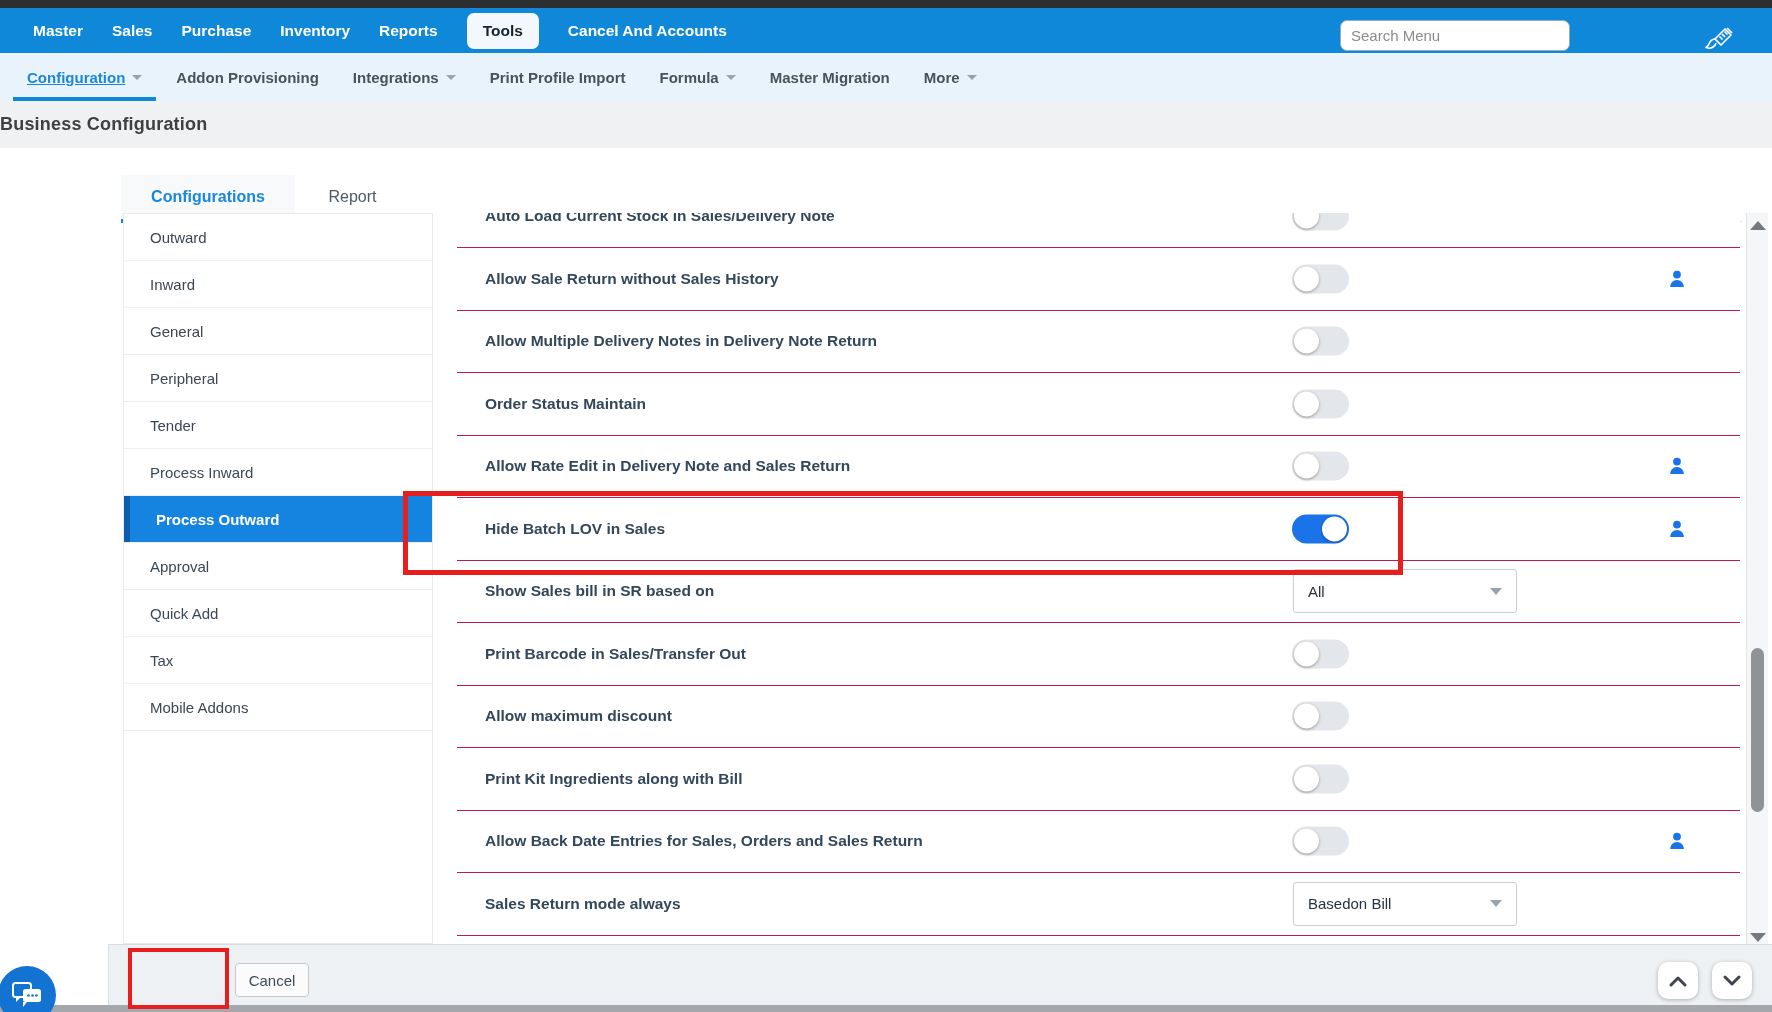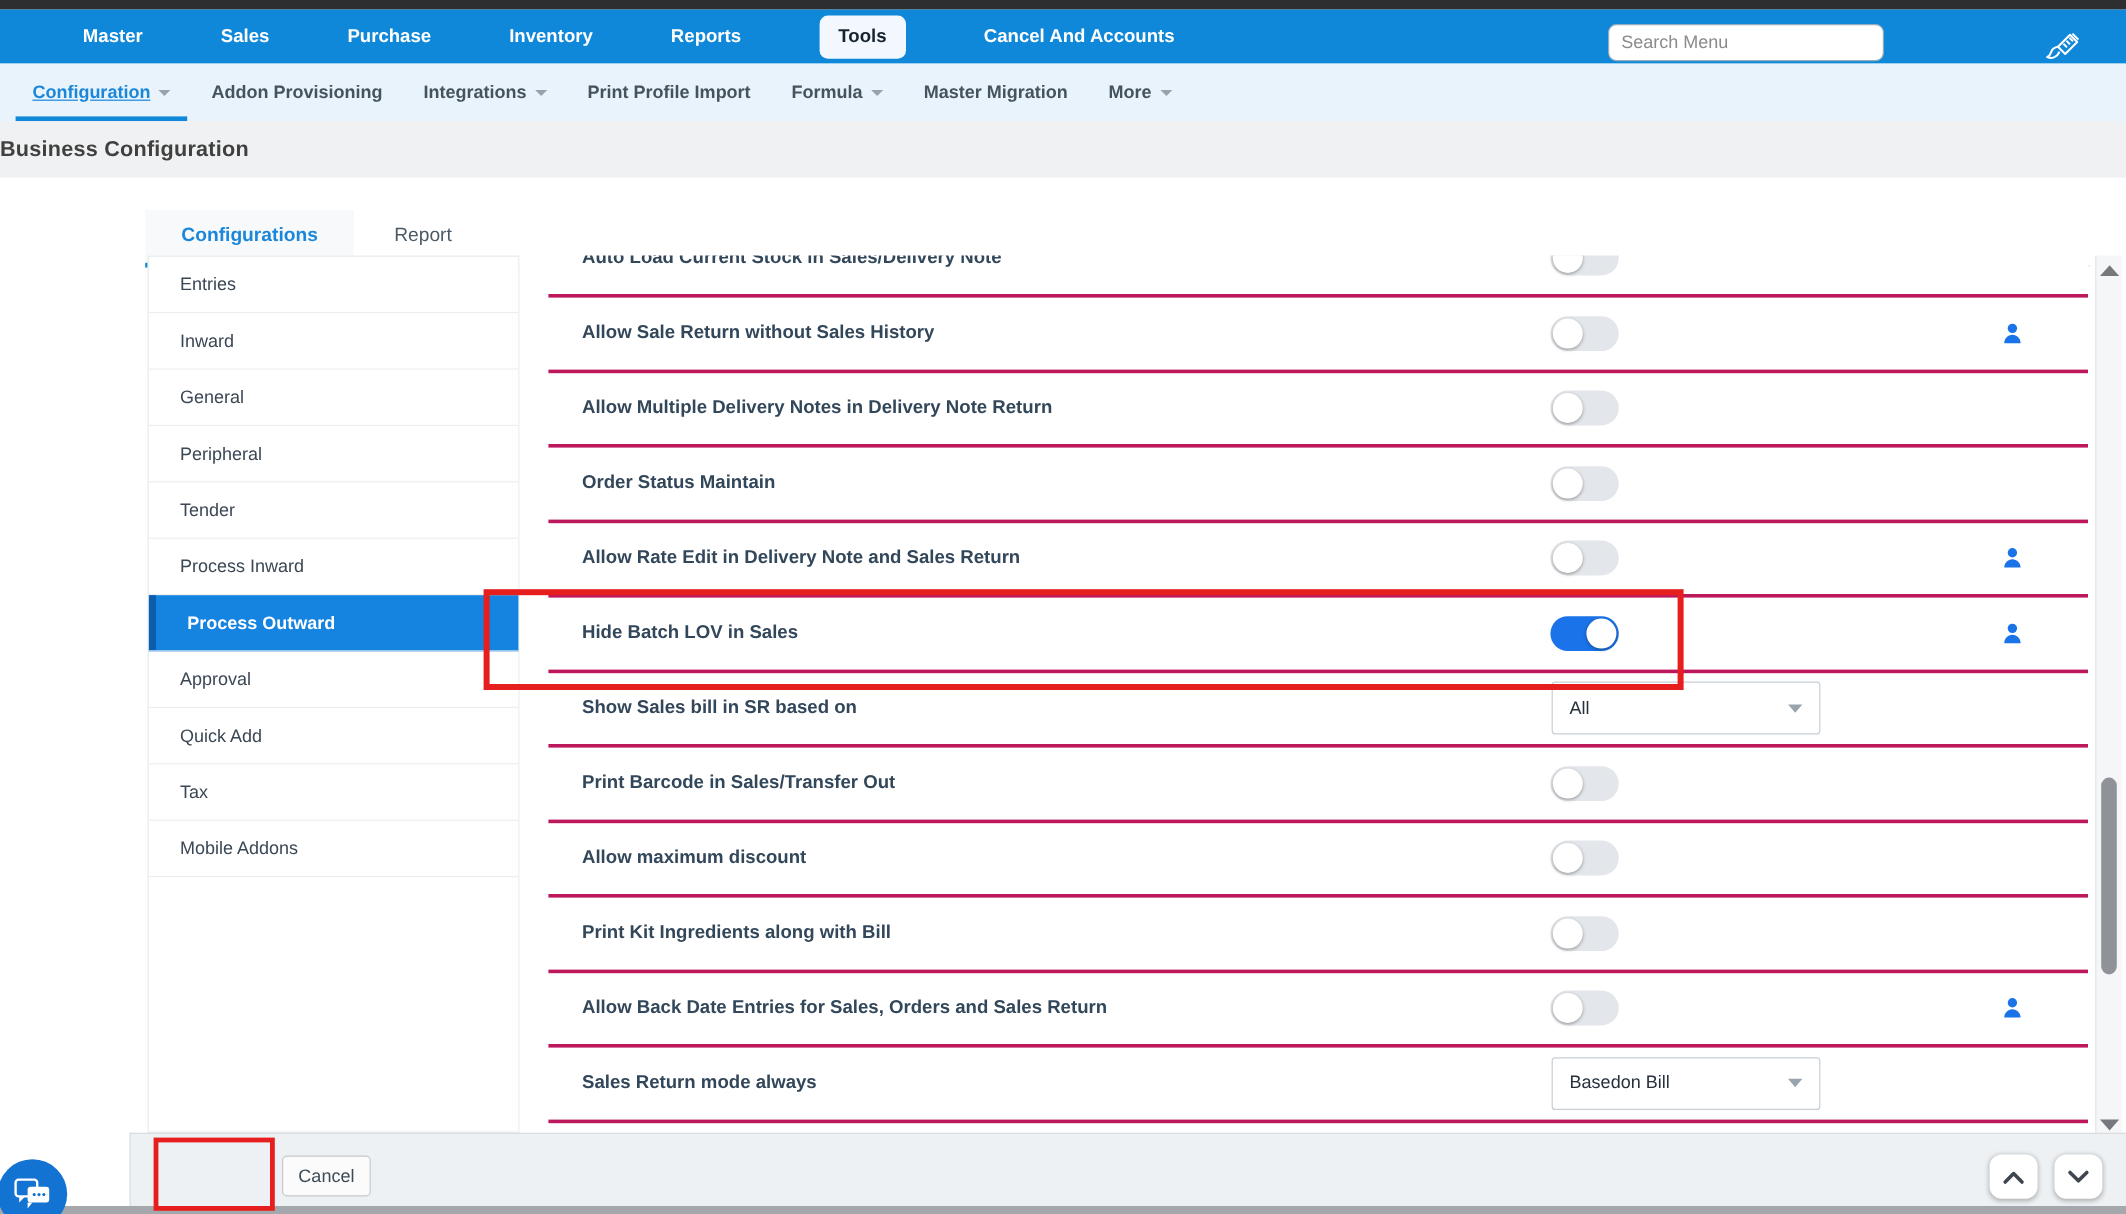--- a/index.html
+++ b/index.html
@@ -6,21 +6,21 @@
   html,body { width:1772px; height:1012px; }
   body {
     position:relative; overflow:hidden; background:#fff;
     font-family:"Liberation Sans", sans-serif; color:#33475b;
   }
   
   .top-strip { position:absolute; left:0; top:0; width:1772px; height:8px; background:#2c2e30; }
   .topbar { position:absolute; left:0; top:8px; width:1772px; height:45px; background:#1088d9;
             display:flex; align-items:center; }
   .nav-items { display:flex; align-items:center; gap:29px; padding-left:33px; }
-  .nav-item { color:#fff; font-size:15.5px; font-weight:700; cursor:pointer; white-space:nowrap;margin-left:36px; }
+  .nav-item { color:#fff; font-size:15.5px; font-weight:700; cursor:pointer; white-space:nowrap; }
   .nav-item.active { background:#f2f8fd; color:#16222e; padding:9px 16px; border-radius:7px; }
   .search-input { position:absolute; left:1340px; top:12px; width:230px; height:31px;
                   border:1px solid #93abbd; border-radius:7px; background:#fff;
                   font-family:"Liberation Sans",sans-serif; font-size:15px; color:#c2410c;
                   padding:0 10px; outline:none; }
   .search-input::placeholder { color:#8b8b8b; }
   .brush-wrap { position:absolute; left:1700px; top:12px; width:36px; height:34px; cursor:pointer; }
   
   .subnav { position:absolute; left:0; top:53px; width:1772px; height:48px; background:#e9f3fb; }
   .subnav-items { display:flex; align-items:center; gap:34px; padding-left:27px; height:100%; }
@@ -44,21 +44,21 @@
   .tab-underline-blue { position:absolute; left:121px; top:61px; width:174px; height:4px; background:#1088d9; }
   
   .sidebar { position:absolute; left:123px; top:213px; width:310px; height:731px; background:#fff;
              border:1px solid #e7e9eb; }
   .side-item { height:47px; display:flex; align-items:center; padding-left:26px;
                font-size:15px; color:#3b4754; border-bottom:1px solid #eceef0; cursor:pointer; }
   .side-item.active { background:#1583e0; color:#fff; font-weight:600;
                       box-shadow:inset 6px 0 0 #0d5dac; padding-left:32px; }
   
   .list { position:absolute; left:433px; top:213px; width:1307px; height:731px; overflow:hidden; background:#fff; }
-  .row { position:relative; height:62.5px; margin-left:24px; border-bottom:3px solid #be185d; }
+  .row { position:relative; height:62.5px; margin-left:24px; border-bottom:1px solid #be185d; }
   .row.clipped { margin-top:-27.5px; }
   .row-label { position:absolute; left:28px; top:50%; transform:translateY(-50%);
                font-size:15.5px; font-weight:600; color:#33475b; white-space:nowrap; }
   .toggle { position:absolute; left:835px; top:50%; transform:translateY(-50%);
             width:57px; height:29px; border-radius:15px; background:#e3e6ea; cursor:pointer; }
   .toggle .knob { position:absolute; left:2px; top:2px; width:25px; height:25px; border-radius:50%;
                   background:#fff; box-shadow:0 1px 3px rgba(0,0,0,.35); }
   .toggle.on { background:#1a73e8; }
   .toggle.on .knob { left:auto; right:2px; }
   .select { position:absolute; left:836px; top:50%; transform:translateY(-50%);
@@ -170,21 +170,21 @@
 
 <div class="tabs">
   <div class="tabs-border-gray"></div>
   <div class="tab tab-configurations">Configurations</div>
   <div class="tab tab-report">Report</div>
   <div class="tab-underline-blue"></div>
 </div>
 
 <aside class="sidebar" id="sidebar">
     <div class="side-item">
-      <span class="side-label">Entries</span>
+      <span class="side-label">Outward</span>
     </div>
     <div class="side-item">
       <span class="side-label">Inward</span>
     </div>
     <div class="side-item">
       <span class="side-label">General</span>
     </div>
     <div class="side-item">
       <span class="side-label">Peripheral</span>
     </div>

